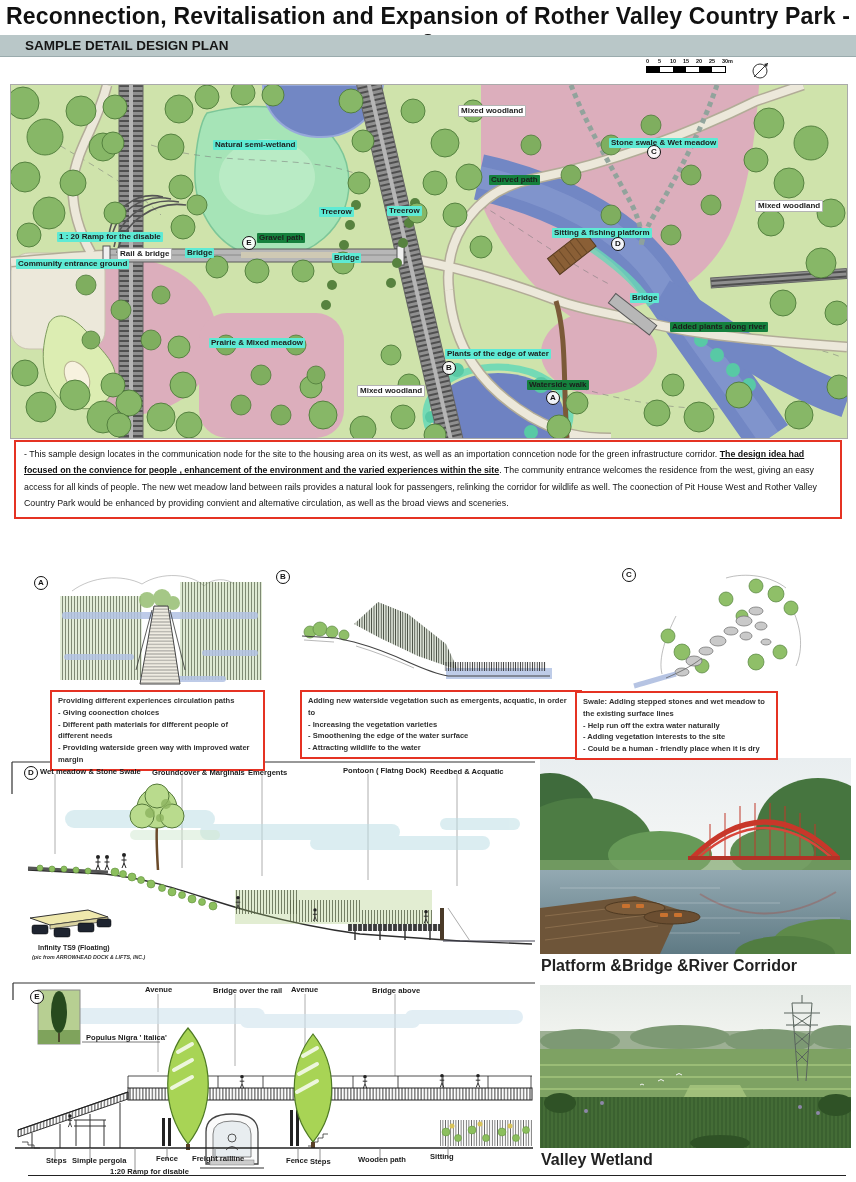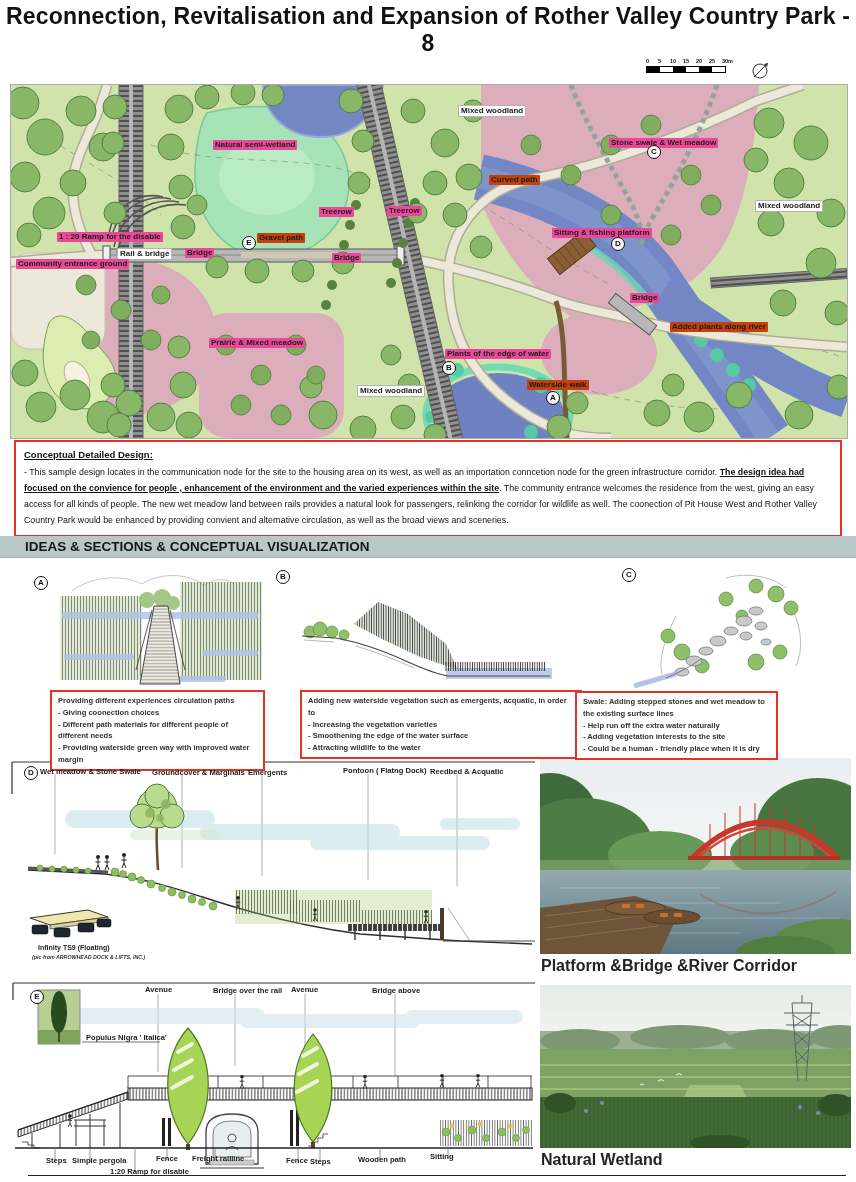--- a/index.html
+++ b/index.html
@@ -11,22 +11,22 @@
   .scalebar{position:absolute;left:646px;top:58px;width:200px;height:24px}
   .ticks{position:absolute;left:0;top:0;font-size:5.5px;font-weight:bold;letter-spacing:0}
   .ticks span{position:absolute;top:0}
   .segs{position:absolute;left:0;top:8px;height:5px;display:flex;border:1px solid #000}
   .segs i{display:block;width:13px;height:5px}
   .sb{background:#000}.sw{background:#fff}
   
   #map{position:absolute;left:10px;top:84px;width:836px;height:353px;border:1px solid #aaa;background:#cfe3ab}
   #map svg{position:absolute;left:0;top:0}
   .map-label{position:absolute;font-size:8px;font-weight:bold;line-height:10px;padding:0 2px;white-space:nowrap;color:#1c1c1c;border-radius:1px;z-index:5}
-  .lp{background:#ec4899}
-  .ly{background:#c2410c}
+  .lp{background:#5eead4}
+  .ly{background:#15803d}
   .lw{background:#fff;border:1px solid #b5b5b5}
   .mk{position:absolute;width:12px;height:12px;border:1.4px solid #111;border-radius:50%;background:rgba(255,255,255,.9);font-size:8px;font-weight:bold;text-align:center;line-height:12px;color:#111;z-index:6}
   
   .concept{position:absolute;left:14px;top:440px;width:828px;box-sizing:border-box;border:2px solid #e53223;background:#fff;padding:4px 8px 6px 8px;font-size:8.8px;line-height:1.85;color:#111}
   .concept h4{margin:0;font-size:9.5px;text-decoration:underline}
   .bu{font-weight:bold;text-decoration:underline}
   
   .redbox{position:absolute;box-sizing:border-box;border:2px solid #e53223;background:#fff;padding:3px 6px;font-size:7.6px;font-weight:bold;color:#333;line-height:1.55;z-index:4}
   .slabel{position:absolute;font-size:7.6px;font-weight:bold;color:#1c1c1c;white-space:nowrap;z-index:4}
   .caption{position:absolute;font-size:16px;font-weight:bold;color:#222}
@@ -36,20 +36,23 @@
   .boardline{position:absolute;left:28px;top:1175px;width:818px;border-top:1.6px solid #222}
   .sec{position:absolute}
 </style>
 </head>
 <body>
 
 <div id="board">
 
   <div class="title">Reconnection, Revitalisation and Expansion of Rother Valley Country Park - 8</div>
 
+  <div class="bar" style="top:35px">
+    <span>SAMPLE DETAIL DESIGN PLAN</span>
+  </div>
 
   <div class="scalebar">
     <div class="ticks">
       <span style="left:0">0</span>
       <span style="left:12px">5</span>
       <span style="left:24px">10</span>
       <span style="left:37px">15</span>
       <span style="left:50px">20</span>
       <span style="left:63px">25</span>
       <span style="left:76px">30m</span>
@@ -298,27 +301,23 @@
     <div class="map-label ly" style="left:516px;top:295px">Waterside walk</div>
 
     <div class="mk" style="left:535px;top:306px">A</div>
     <div class="mk" style="left:431px;top:276px">B</div>
     <div class="mk" style="left:636px;top:60px">C</div>
     <div class="mk" style="left:600px;top:152px">D</div>
     <div class="mk" style="left:231px;top:151px">E</div>
   </div>
 
   <div class="concept">
-    <h4>Conceptual Detailed Design:</h4>
     <div><span>- This sample design locates in the communication node for the site to the housing area on its west, as well as an importation conncetion node for the green infrastructure corridor. </span><span class="bu">The design idea had focused on the convience for people , enhancement of the environment and the varied experiences within the site</span><span>. The community entrance welcomes the residence from the west, giving an easy access for all kinds of people. The new wet meadow land between rails provides a natural look for passengers, relinking the corridor for wildlife as well. The coonection of Pit House West and Rother Valley Country Park would be enhanced by providing convient and alternative circulation, as well as the broad views and sceneries.</span></div>
   </div>
 
-  <div class="bar" style="top:536px">
-    <span>IDEAS &amp; SECTIONS &amp; CONCEPTUAL VISUALIZATION</span>
-  </div>
 
   <div class="mk" style="left:34px;top:576px">A</div>
   <svg class="abs" style="left:52px;top:566px" width="218" height="124" viewBox="0 0 218 124">
     <defs>
       <pattern id="pA" width="3" height="22" patternUnits="userSpaceOnUse">
           <path d="M1.5,0 V22" stroke="#4a4a4a" stroke-width="0.7"></path>
         </pattern>
       <pattern id="pPlank" width="10" height="3.2" patternUnits="userSpaceOnUse">
           <path d="M0,1.6 H10" stroke="#555" stroke-width="0.6"></path>
         </pattern>
@@ -728,16 +727,16 @@
         <path d="M252,18 L258,96 M272,18 L266,96 M252,18 H272 M262,10 V18"></path>
         <path d="M253,30 L271,42 M271,30 L253,42 M255,48 L269,60 M269,48 L255,60 M256,66 L268,78 M268,66 L256,78"></path>
         <path d="M244,28 H280 M246,40 H278"></path>
       </g>
 
       <g stroke="#f5f5f5" stroke-width="1" fill="none">
           <path d="M118,96 q3,-3 6,0 M136,90 q3,-3 6,0 M100,100 q2,-2 4,0"></path>
         </g>
     </svg>
   </div>
-  <div class="caption" style="left:541px;top:1151px">Natural Wetland</div>
+  <div class="caption" style="left:541px;top:1151px">Valley Wetland</div>
 
   <div class="boardline"></div>
 </div>
 
 </body></html>

